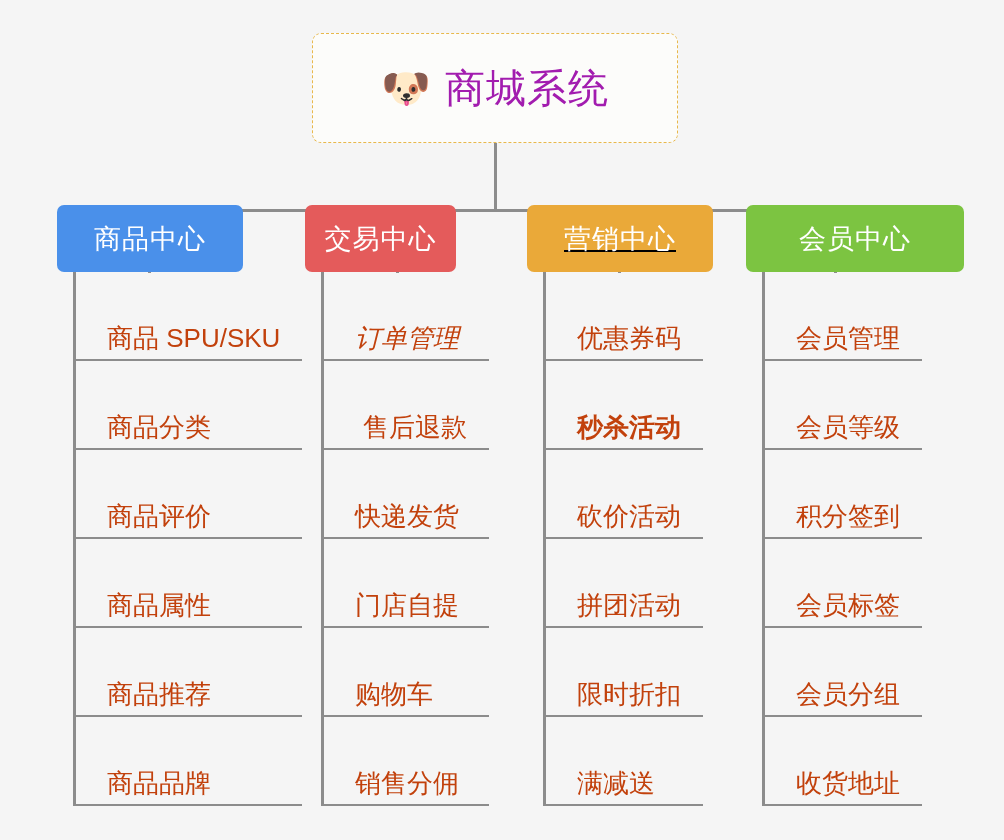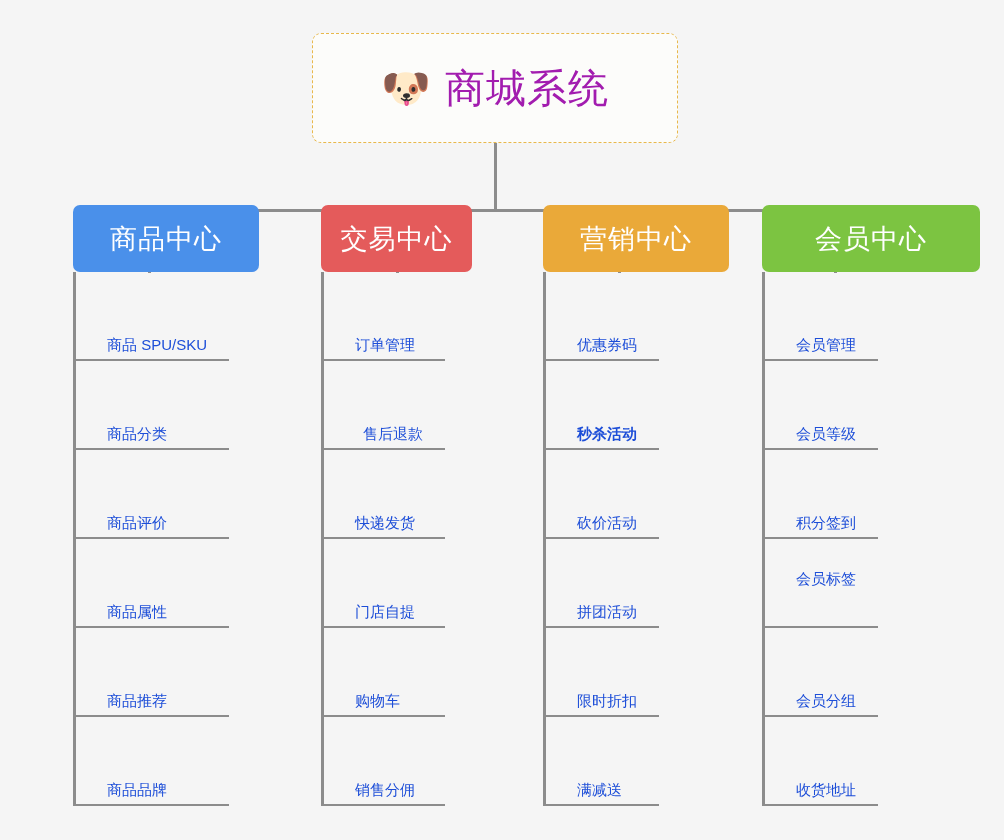--- a/index.html
+++ b/index.html
@@ -63,21 +63,20 @@
   .branch-head {
     position: absolute;
     top: 0;
     left: 0;
     height: 67px;
     box-sizing: border-box;
     border-radius: 7px;
     display: flex;
     align-items: center;
     justify-content: center;
-    margin-left: 16px;
   }
   .branch-head-label {
     color: #ffffff;
     font-size: 27px;
     letter-spacing: 1px;
     white-space: nowrap;
   }
 
   
   .branch-spine {
@@ -96,22 +95,22 @@
   .leaf {
     position: relative;
     height: 89px;
     box-sizing: border-box;
     display: flex;
     align-items: flex-end;
     border-bottom: 2px solid #8c8c8c;
     padding: 0 0 6px 0;
   }
   .leaf-label {
-    font-size: 15px;
-    color: #1d4ed8;
+    font-size: 26px;
+    color: #c2410c;
     white-space: nowrap;
     padding: 0 22px 0 34px;
     line-height: 1.1;
   }
 </style>
 </head>
 <body style="background: rgb(245, 245, 245);">
 
 <div id="mindmap">
 
@@ -153,21 +152,21 @@
         </div>
     </div>
   </div>
 
   <div class="branch" style="left:305px; width:215px;">
     <div class="branch-head" style="width: 151px; background: rgb(228, 91, 91);">
       <span class="branch-head-label">交易中心</span>
     </div>
     <div class="branch-spine" style="height: 534px; background: rgb(140, 140, 140);"></div>
     <div class="leaf-list">
-      <div class="leaf" style="border-bottom-color: rgb(140, 140, 140);">
+      <div class="leaf" style="border-bottom-color: rgb(140, 140, 140); font-style: italic;">
           <span class="leaf-label">订单管理</span>
         </div>
       <div class="leaf" style="border-bottom-color: rgb(140, 140, 140); padding-left: 8px;">
           <span class="leaf-label">售后退款</span>
         </div>
       <div class="leaf" style="border-bottom-color: rgb(140, 140, 140);">
           <span class="leaf-label">快递发货</span>
         </div>
       <div class="leaf" style="border-bottom-color: rgb(140, 140, 140);">
           <span class="leaf-label">门店自提</span>
@@ -175,21 +174,21 @@
       <div class="leaf" style="border-bottom-color: rgb(140, 140, 140);">
           <span class="leaf-label">购物车</span>
         </div>
       <div class="leaf" style="border-bottom-color: rgb(140, 140, 140);">
           <span class="leaf-label">销售分佣</span>
         </div>
     </div>
   </div>
 
   <div class="branch" style="left:527px; width:200px;">
-    <div class="branch-head" style="width: 186px; background: rgb(234, 169, 57);">
+    <div class="branch-head" style="width: 186px; background: rgb(234, 169, 57); text-decoration: underline;">
       <span class="branch-head-label">营销中心</span>
     </div>
     <div class="branch-spine" style="height: 534px; background: rgb(140, 140, 140);"></div>
     <div class="leaf-list">
       <div class="leaf" style="border-bottom-color: rgb(140, 140, 140);">
           <span class="leaf-label">优惠券码</span>
         </div>
       <div class="leaf" style="border-bottom-color: rgb(140, 140, 140); font-weight: bold;">
           <span class="leaf-label">秒杀活动</span>
         </div>
@@ -216,21 +215,21 @@
     <div class="leaf-list">
       <div class="leaf" style="border-bottom-color: rgb(140, 140, 140);">
           <span class="leaf-label">会员管理</span>
         </div>
       <div class="leaf" style="border-bottom-color: rgb(140, 140, 140);">
           <span class="leaf-label">会员等级</span>
         </div>
       <div class="leaf" style="border-bottom-color: rgb(140, 140, 140);">
           <span class="leaf-label">积分签到</span>
         </div>
-      <div class="leaf" style="border-bottom-color: rgb(140, 140, 140); align-items: center;">
+      <div class="leaf" style="border-bottom-color: rgb(140, 140, 140);">
           <span class="leaf-label">会员标签</span>
         </div>
       <div class="leaf" style="border-bottom-color: rgb(140, 140, 140);">
           <span class="leaf-label">会员分组</span>
         </div>
       <div class="leaf" style="border-bottom-color: rgb(140, 140, 140);">
           <span class="leaf-label">收货地址</span>
         </div>
     </div>
   </div>

